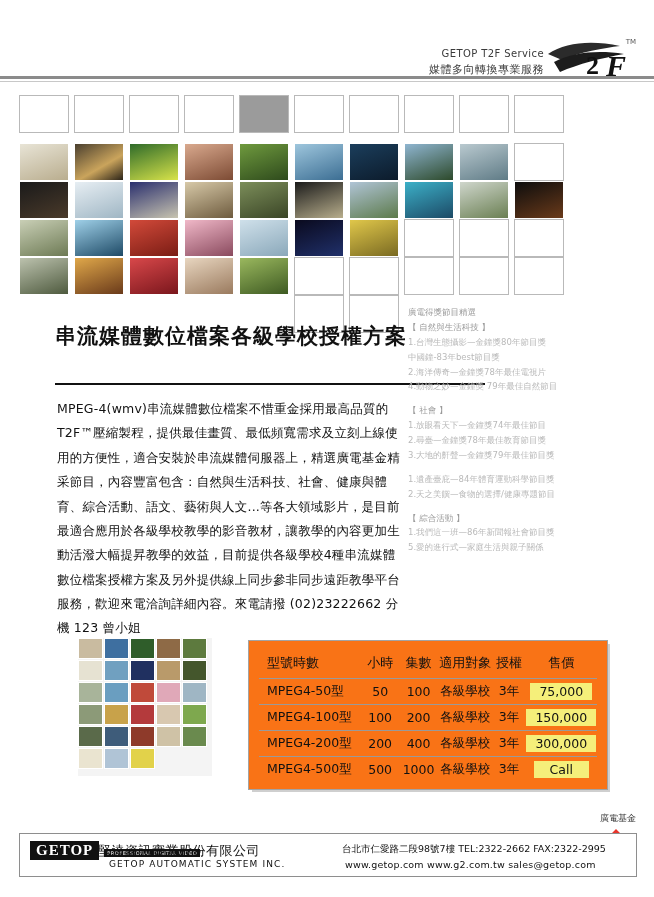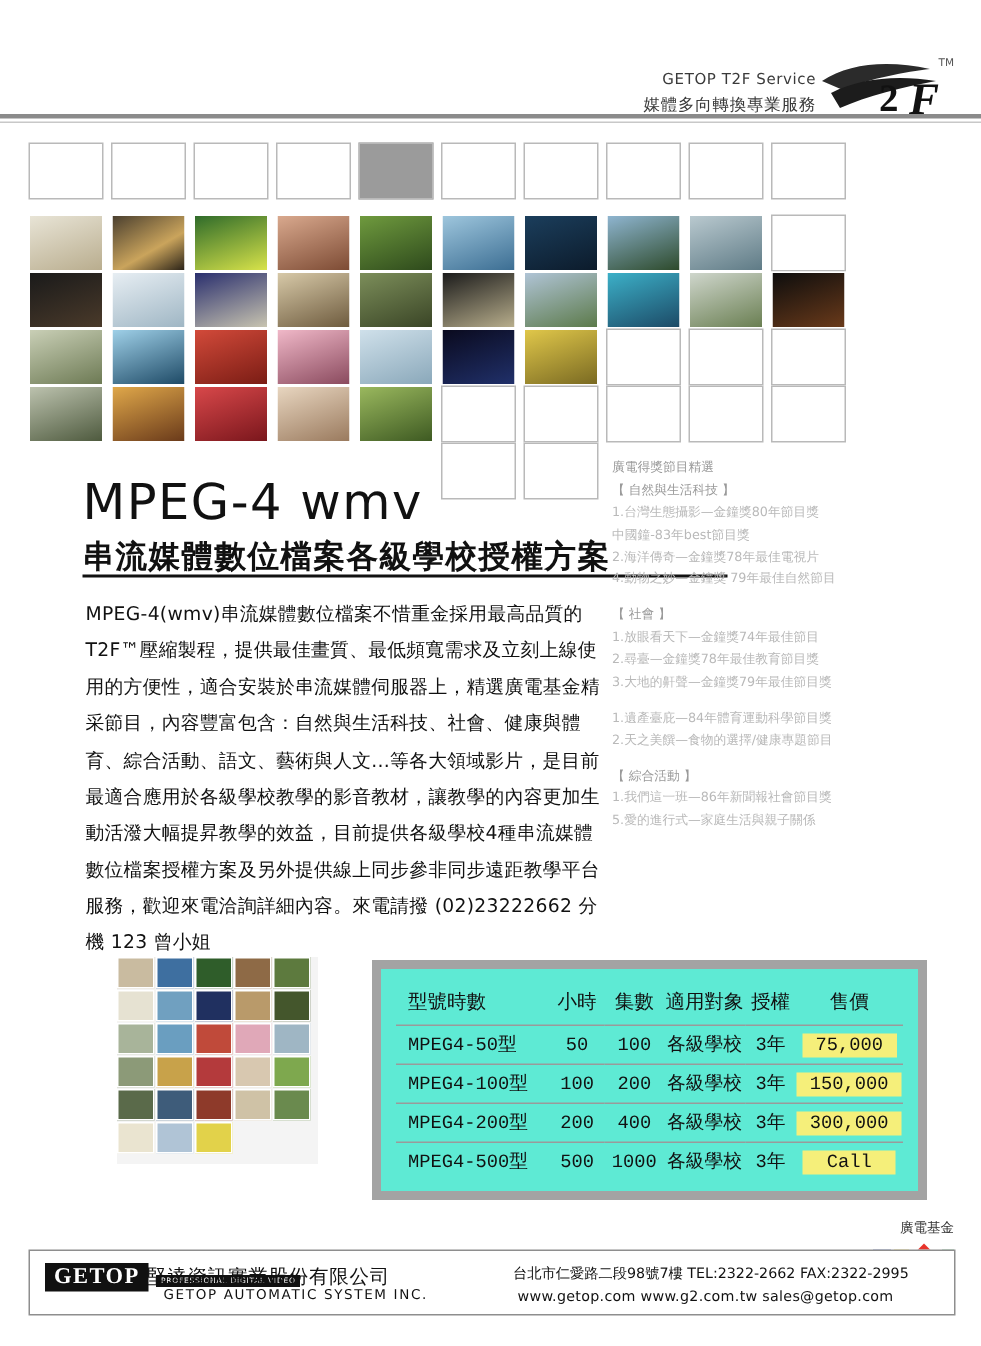--- a/index.html
+++ b/index.html
@@ -39,24 +39,24 @@
   
   .awards{position:absolute;left:408px;top:305px;width:232px;font-size:8.5px;color:#b9b9b9;line-height:1.75;}
   .awards .grp{margin-bottom:9px;}
   .awards .grp-title{color:#9a9a9a;}
 
   
   .collage{position:absolute;left:78px;top:638px;width:134px;height:138px;background:#f4f4f4;}
   .ccell{position:absolute;width:25px;height:21px;border:1px solid #ffffff;box-sizing:border-box;}
 
   
-  .table-box{position:absolute;left:248px;top:640px;width:358px;height:148px;background:#5eead4;border:6px solid #a3a3a3;}
+  .table-box{position:absolute;left:248px;top:640px;width:358px;height:148px;background:#f97316;border:1px solid #a3a3a3;}
   .tbl{position:absolute;left:10px;top:10px;width:338px;border-collapse:collapse;font-size:12.5px;color:#111;}
   .tbl th{font-weight:normal;padding:3px 0 6px 0;text-align:center;font-size:13px;}
-  .tbl td{padding:4px 0;text-align:center;border-top:1px solid #9a9a9a;font-family:Liberation Mono, monospace;}
+  .tbl td{padding:4px 0;text-align:center;border-top:1px solid #9a9a9a;}
   .tbl td.model{text-align:left;padding-left:8px;}
   .price{background:#f5ef7a;display:inline-block;padding:1px 9px;color:#111;}
   .price.call{background:#f5ef7a;padding:1px 16px;}
   .shadow{position:absolute;left:252px;top:644px;width:358px;height:148px;background:#cfcfcf;z-index:-1;}
 
   
   .gtv{position:absolute;right:18px;top:812px;text-align:right;}
   .gtv-label{font-size:9px;color:#333;margin-bottom:2px;}
   .gtv-mark{position:relative;width:54px;height:34px;margin-left:auto;}
 
@@ -148,21 +148,20 @@
     <div class="cell" style="left:330px;top:162px;"></div>
     <div class="cell" style="left:385px;top:162px;"></div>
     <div class="cell" style="left:440px;top:162px;"></div>
     <div class="cell" style="left:495px;top:162px;"></div>
 
     <div class="cell" style="left:275px;top:200px;"></div>
     <div class="cell" style="left:330px;top:200px;"></div>
   </div>
 
   <div class="headline">
-    <div class="h1">MPEG-4  wmv</div>
     <div class="h2">串流媒體數位檔案各級學校授權方案</div>
   </div>
   <div class="hl-rule"></div>
 
   <div class="body-copy">MPEG-4(wmv)串流媒體數位檔案不惜重金採用最高品質的T2F™壓縮製程，提供最佳畫質、最低頻寬需求及立刻上線使用的方便性，適合安裝於串流媒體伺服器上，精選廣電基金精采節目，內容豐富包含：自然與生活科技、社會、健康與體育、綜合活動、語文、藝術與人文...等各大領域影片，是目前最適合應用於各級學校教學的影音教材，讓教學的內容更加生動活潑大幅提昇教學的效益，目前提供各級學校4種串流媒體數位檔案授權方案及另外提供線上同步參非同步遠距教學平台服務，歡迎來電洽詢詳細內容。來電請撥  (02)23222662  分機  123  曾小姐</div>
 
   <div class="awards">
     <div class="grp-title">廣電得獎節目精選</div>
     <div class="grp">
       <div class="grp-title">【 自然與生活科技 】</div>

